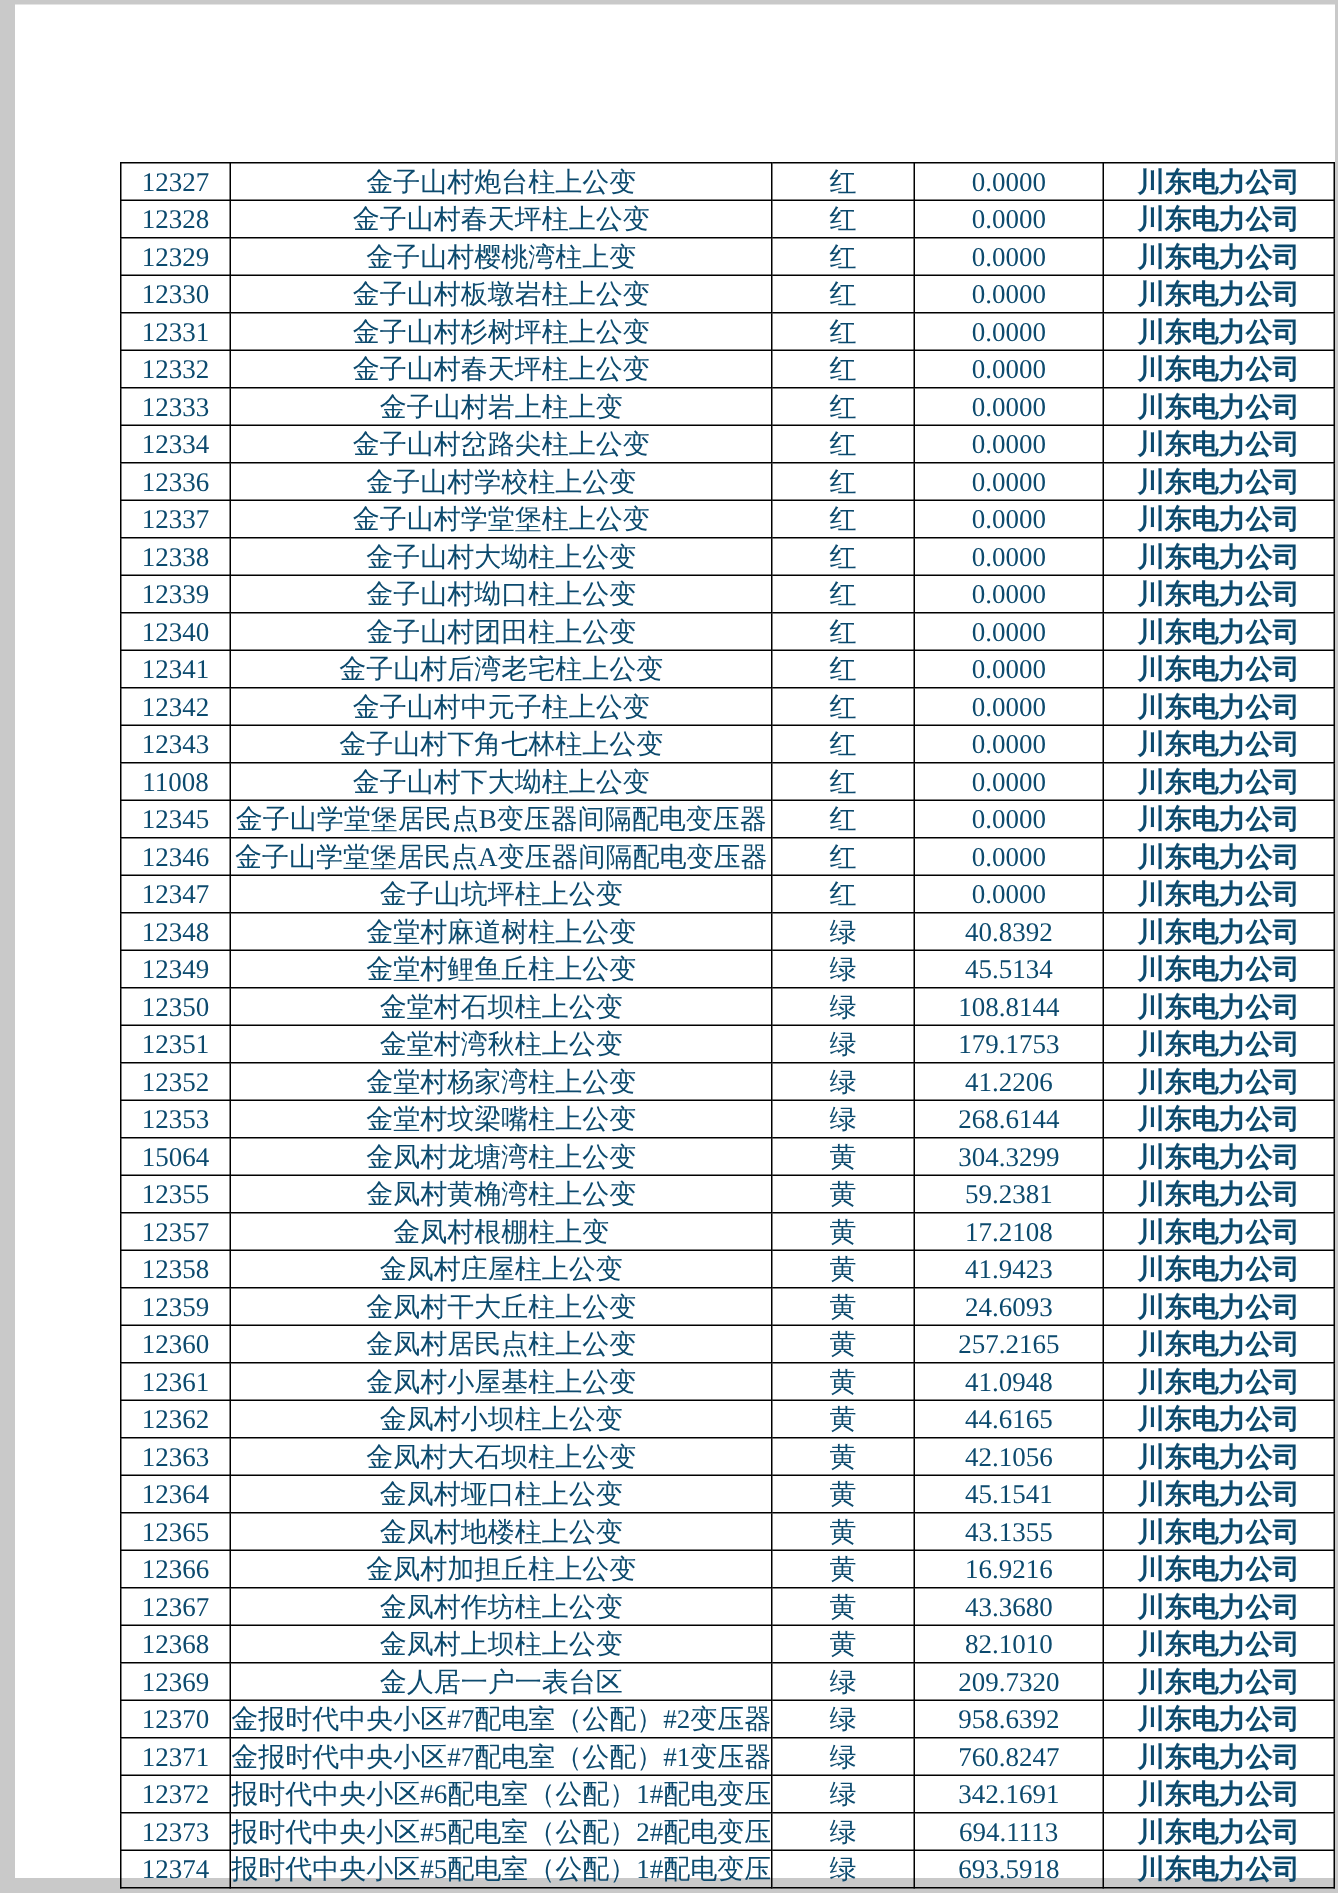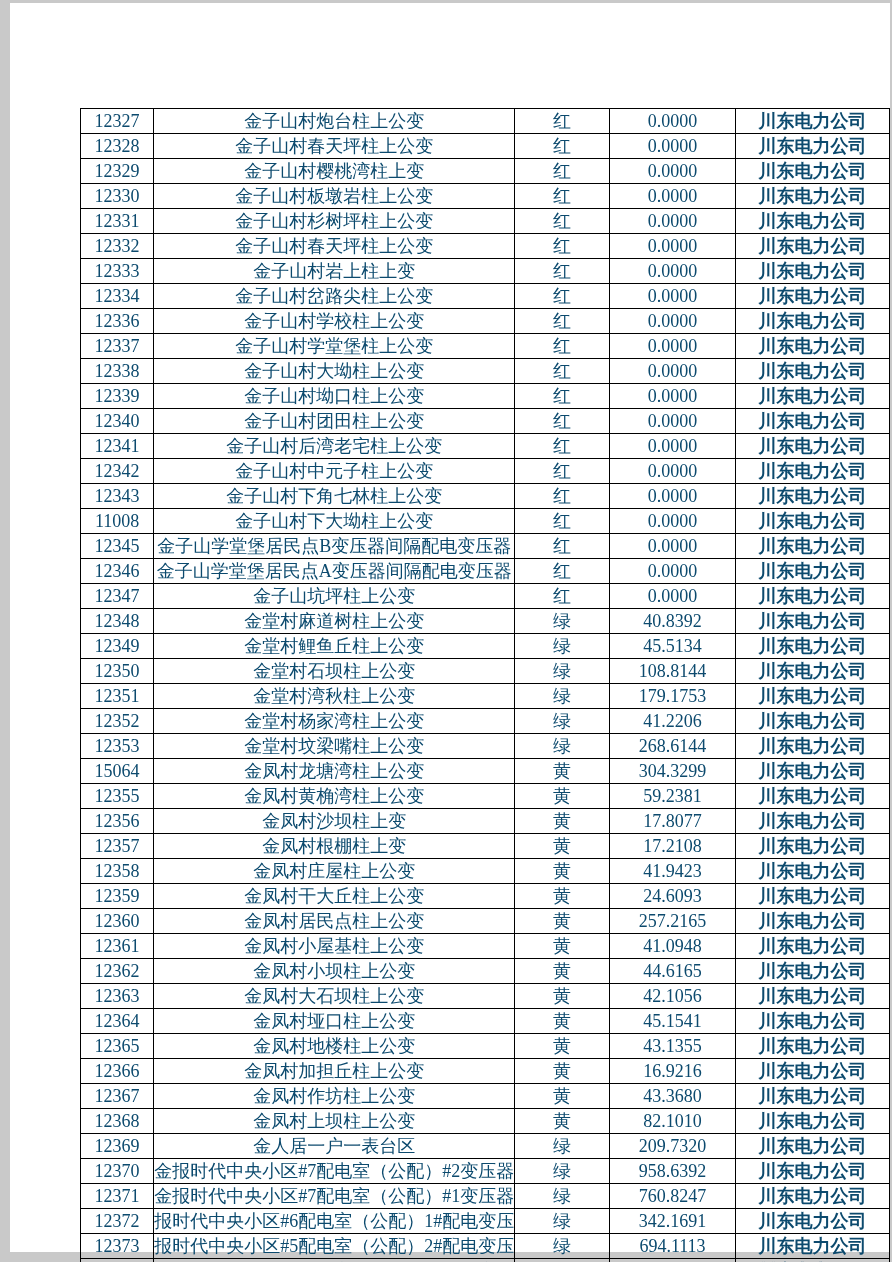--- a/index.html
+++ b/index.html
@@ -235,27 +235,20 @@
           <td class="col-company">川东电力公司</td>
         </tr>
         <tr>
           <td class="col-id">12355</td>
           <td class="col-name">金凤村黄桷湾柱上公变</td>
           <td class="col-status">黄</td>
           <td class="col-value">59.2381</td>
           <td class="col-company">川东电力公司</td>
         </tr>
         <tr>
-          <td class="col-id">12356</td>
-          <td class="col-name">金凤村沙坝柱上变</td>
-          <td class="col-status">黄</td>
-          <td class="col-value">17.8077</td>
-          <td class="col-company">川东电力公司</td>
-        </tr>
-        <tr>
           <td class="col-id">12357</td>
           <td class="col-name">金凤村根棚柱上变</td>
           <td class="col-status">黄</td>
           <td class="col-value">17.2108</td>
           <td class="col-company">川东电力公司</td>
         </tr>
         <tr>
           <td class="col-id">12358</td>
           <td class="col-name">金凤村庄屋柱上公变</td>
           <td class="col-status">黄</td>

